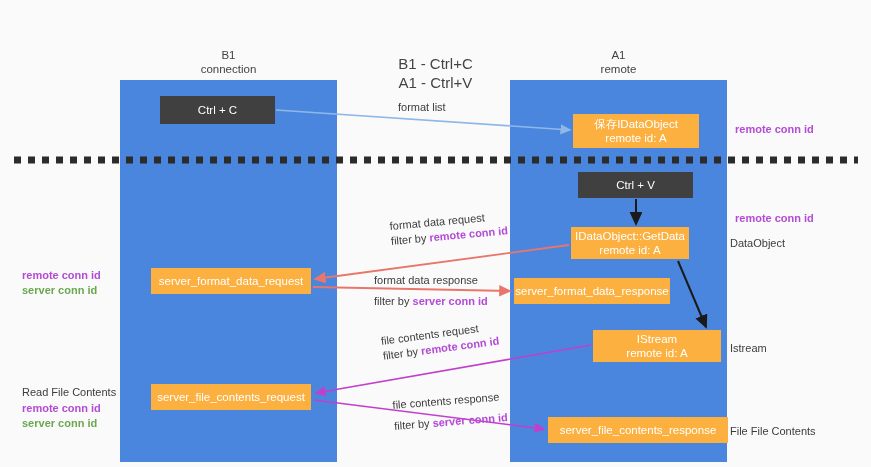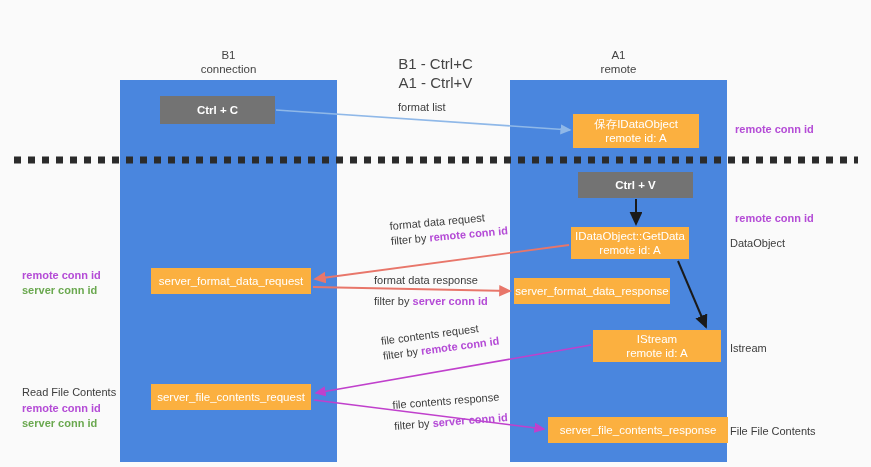--- a/index.html
+++ b/index.html
@@ -28,21 +28,21 @@
   }
   #head-b1{left:120px;top:48px;}
   #head-a1{left:510px;top:48px;}
 
   
   .box{
     position:absolute;display:flex;align-items:center;justify-content:center;
     text-align:center;color:#fff;font-size:11.5px;line-height:14px;
     box-sizing:border-box;padding:2px 4px;
   }
-  .green{background:#737373;font-weight:bold;}
+  .green{background:#404040;}
   .orange{background:#fbb040;}
 
   #box-ctrlc{left:160px;top:96px;width:115px;height:28px;}
   #box-dataobject{left:573px;top:114px;width:126px;height:34px;}
   #box-ctrlv{left:578px;top:172px;width:115px;height:26px;}
   #box-getdata{left:571px;top:227px;width:118px;height:32px;}
   #box-sfdreq{left:151px;top:268px;width:160px;height:26px;}
   #box-sfdres{left:514px;top:278px;width:156px;height:26px;}
   #box-istream{left:593px;top:330px;width:128px;height:32px;}
   #box-sfcreq{left:151px;top:384px;width:160px;height:26px;}

